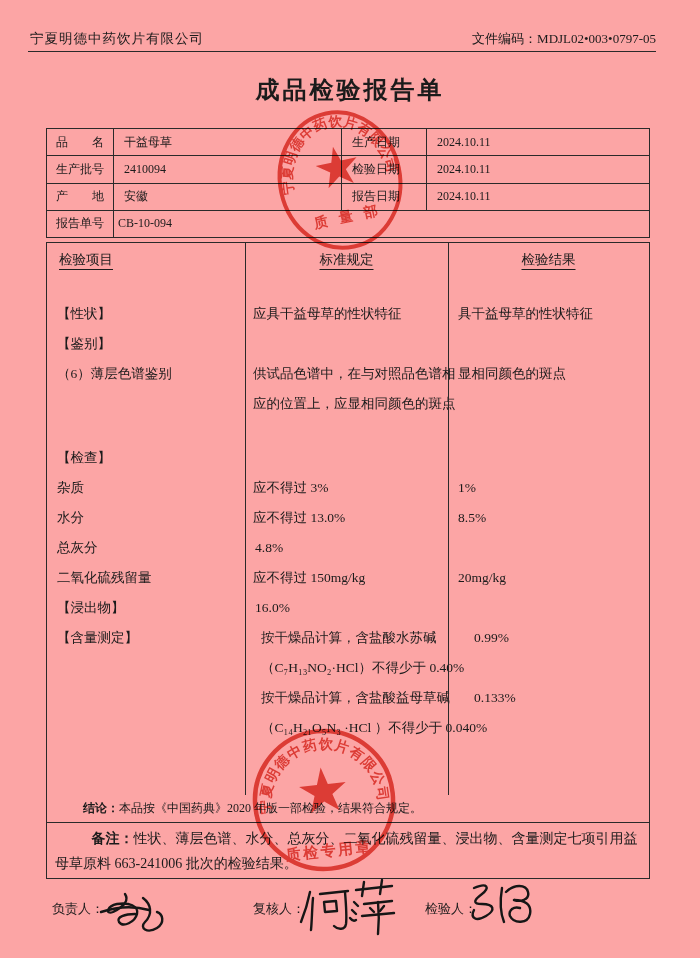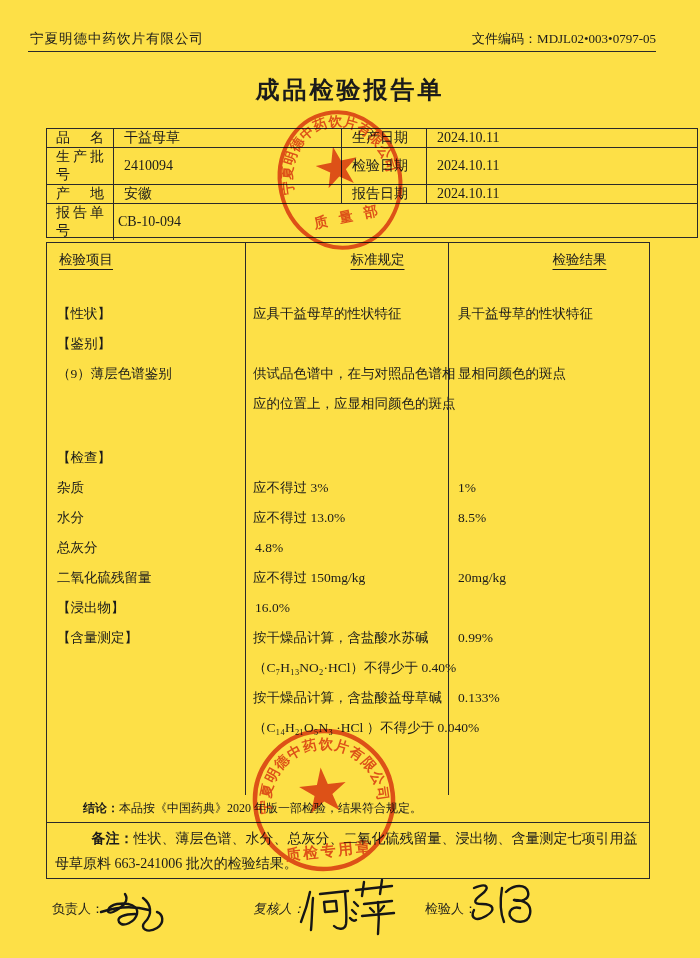--- a/index.html
+++ b/index.html
@@ -1,73 +1,73 @@
 <!DOCTYPE html>
 <html><head>
 <meta charset="utf-8">
 <style>
   * { margin:0; padding:0; box-sizing:border-box; }
   body { background:#e8e8e8; }
   .page {
     position:relative; width:700px; height:958px; margin:0 auto;
-    background:#fde047; overflow:hidden;
+    background:#fca5a5; overflow:hidden;
     font-family:"Liberation Serif","DejaVu Serif",serif;
     color:#1b1b1b;
   }
   
   .hdr-company { position:absolute; left:30px; top:30px; font-size:13.5px; letter-spacing:1px; }
   .hdr-code { position:absolute; right:44px; top:30px; font-size:13px; }
   .hdr-rule { position:absolute; left:28px; top:51px; width:628px; border-top:1.6px solid #2a2a2a; }
   .title { position:absolute; left:0; top:74px; width:100%; text-align:center;
            font-size:24px; font-weight:bold; letter-spacing:3px; }
 
   
-  .info-table { position:absolute; left:46px; top:128px; width:652px; height:110px;
-                border:1.5px solid #2a2a2a; display:flex; flex-direction:column; font-size:14px; }
+  .info-table { position:absolute; left:46px; top:128px; width:604px; height:110px;
+                border:1.5px solid #2a2a2a; display:flex; flex-direction:column; font-size:12px; }
   .irow { flex:1; display:flex; align-items:center; }
   .irow + .irow { border-top:1.5px solid #2a2a2a; }
   .ic { height:100%; display:flex; align-items:center; }
   .il1 { width:66px; padding:0 9px; }
   .iv1 { width:228px; border-left:1.5px solid #2a2a2a; padding-left:10px; }
   .il2 { width:85px; border-left:1.5px solid #2a2a2a; padding-left:10px; }
   .iv2 { flex:1; border-left:1.5px solid #2a2a2a; padding-left:10px; }
   .ivwide { flex:1; border-left:1.5px solid #2a2a2a; padding-left:4px; }
   .jl { display:block; width:100%; text-align:justify; text-align-last:justify; }
 
   
   .spec-table { position:absolute; left:46px; top:242px; width:604px; height:553px;
                 border:1.5px solid #2a2a2a; border-bottom:none; font-size:13.5px; }
   .vline { position:absolute; top:0; bottom:0; border-left:1.5px solid #2a2a2a; }
   .vline.v1 { left:198px; } .vline.v2 { left:401px; }
-  .sthead { height:56px; display:flex;gap:31px; }
+  .sthead { height:56px; display:flex; }
   .sthead .hc { padding-top:8px; }
   .sthead .h1 { width:198px; padding-left:12px; }
   .sthead .h2 { width:203px; text-align:center; }
   .sthead .h3 { flex:1; text-align:center; }
   .sthead span { text-decoration:underline; text-underline-offset:5px; text-decoration-thickness:1px; }
   .trow { display:flex; }
   .c1 { width:198px; padding-left:10px; }
   .c2 { width:203px; padding-left:8px; }
   .c3 { flex:1; padding-left:10px; }
   .ln { height:30px; line-height:30px; white-space:nowrap; overflow:visible; }
-  .h30 { height:30px; } .h84 { height:84px; } .h120 { height:120px; }
+  .h30 { height:30px; } .h84 { height:84px; } .h120 { height:120px;gap:8px; }
 
   
   .concl { position:absolute; left:46px; top:795px; width:604px; height:28px;
            border:1.5px solid #2a2a2a; border-top:none; font-size:12px;
            display:flex; align-items:center; }
   .concl .ind { padding-left:36px; }
   .remark { position:absolute; left:46px; top:823px; width:604px; height:56px;
             border:1.5px solid #2a2a2a; border-top:none; font-size:14px; }
   .remark p { padding:3px 8px 0 8px; text-indent:2.6em; line-height:25px; }
   .blab { font-weight:bold; }
 
   
   .sig-label { position:absolute; top:900px; font-size:13px; }
-  .sl1 { left:52px; } .sl2 { left:253px;font-style:italic; } .sl3 { left:425px; }
+  .sl1 { left:52px; } .sl2 { left:253px; } .sl3 { left:425px; }
   .sig-svg { position:absolute; }
   .sig-svg path { fill:none; stroke:#161616; stroke-width:2.4; stroke-linecap:round; stroke-linejoin:round; }
 
   
   .stamp { position:absolute; mix-blend-mode:multiply; opacity:0.82; pointer-events:none; }
   .stamp-top { left:272px; top:106px; transform:rotate(-12deg); }
   .stamp-bottom { left:250px; top:726px; transform:rotate(-6deg); }
   .stamp text { font-family:"Liberation Serif","DejaVu Serif",serif; font-weight:bold; }
 </style>
 </head>
@@ -136,21 +136,21 @@
     </div>
     <div class="trow h30">
       <div class="c1">
           <div class="ln">【鉴别】</div>
         </div>
       <div class="c2"></div>
         <div class="c3"></div>
     </div>
     <div class="trow h84">
       <div class="c1">
-          <div class="ln">（9）薄层色谱鉴别</div>
+          <div class="ln">（6）薄层色谱鉴别</div>
         </div>
       <div class="c2">
         <div class="ln">供试品色谱中，在与对照品色谱相</div>
         <div class="ln">应的位置上，应显相同颜色的斑点</div>
       </div>
       <div class="c3">
           <div class="ln">显相同颜色的斑点</div>
         </div>
     </div>
     <div class="trow h30">

